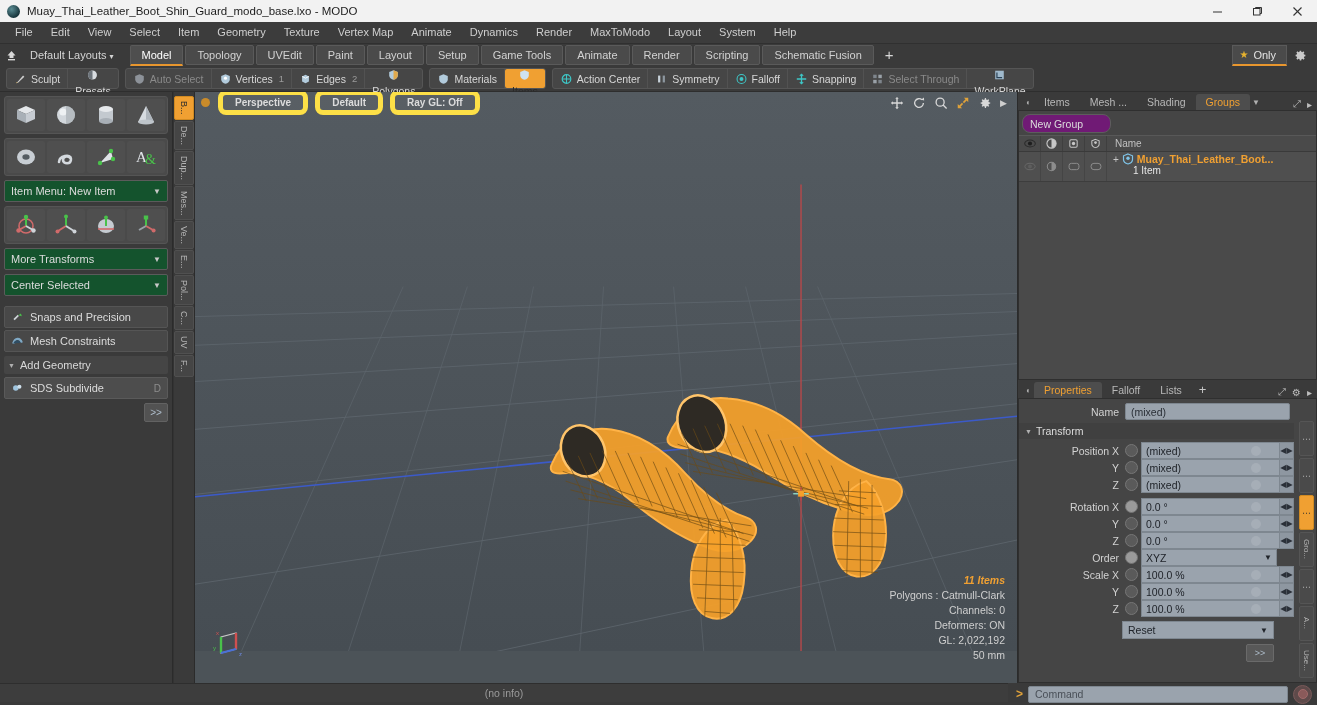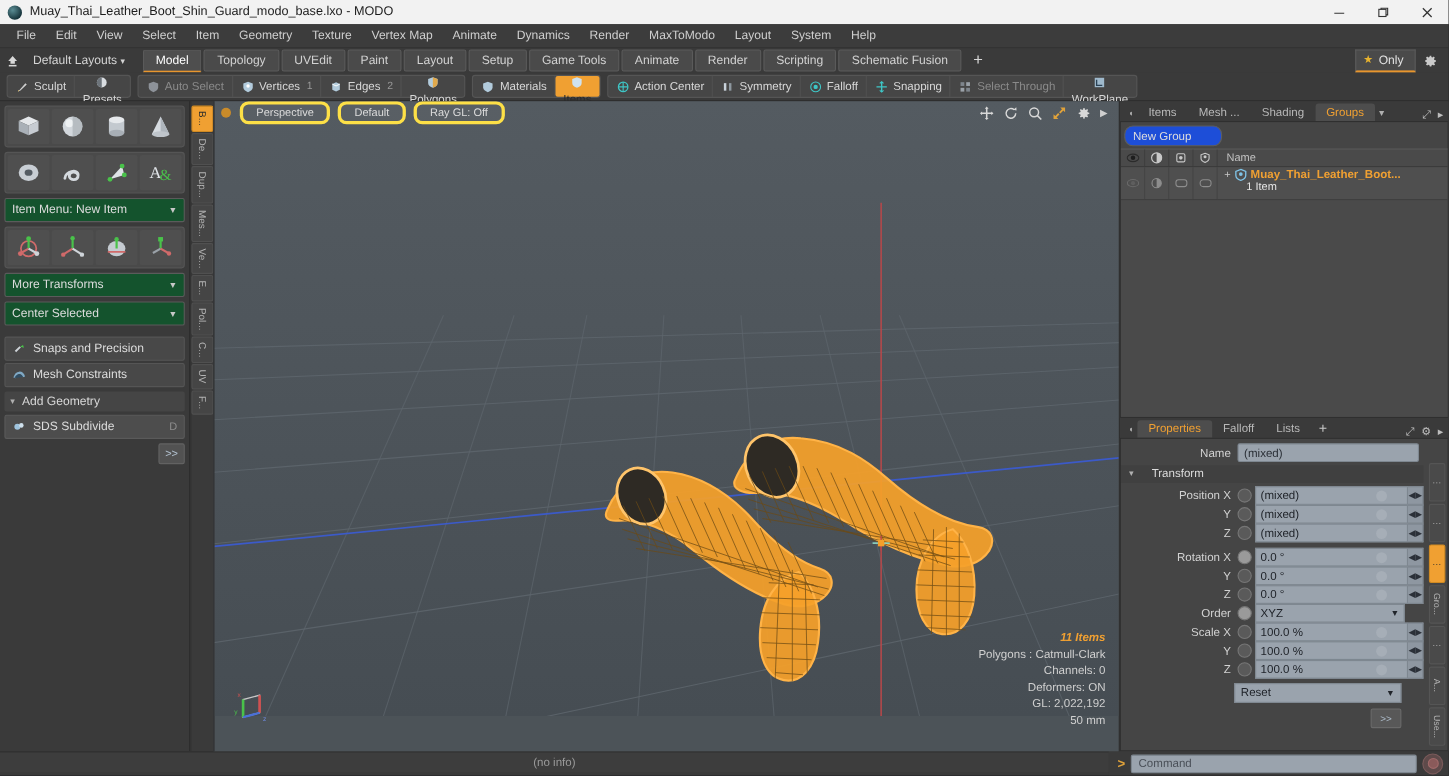--- a/index.html
+++ b/index.html
@@ -81,42 +81,42 @@
         display:flex;align-items:center;justify-content:center;white-space:nowrap;overflow:hidden;}
   .vtab.active{background:#f0a032;color:#2c2c2c;border-color:#d08a22;}
   .leftwrap{display:flex;flex:none;}
 
   
   .viewport{flex:1;position:relative;min-width:0;background:#4c5358;overflow:hidden;
             border-left:1px solid #2b2b2b;}
   .vp-head{position:absolute;top:0;left:0;right:0;height:21px;display:flex;align-items:center;
            padding:0 6px;z-index:6;}
   .vp-dot{width:9px;height:9px;border-radius:50%;background:#c98b2a;margin-right:8px;flex:none;}
-  .vpbtn{height:15px;line-height:15px;padding:0 12px;border:3px solid #fde047;border-radius:8px;
-         background:rgba(92,98,104,.55);font-size:10px;color:#dcdcdc;margin-right:7px;white-space:nowrap;}
+  .vpbtn{height:15px;line-height:15px;padding:0 12px;border:5px solid #fde047;border-radius:8px;
+         background:rgba(92,98,104,.55);font-size:10px;color:#dcdcdc;margin-right:7px;white-space:nowrap;font-weight:bold;}
   .vp-ctrls{position:absolute;top:0;height:21px;display:flex;align-items:center;gap:8px;z-index:7;color:#d8d8d8;}
   .vp-scene{position:absolute;inset:0;z-index:1;}
   .vp-info{position:absolute;right:12px;bottom:20px;text-align:right;z-index:6;line-height:15px;
            font-size:10.5px;color:#cfcfcf;}
   .vp-info .hl{color:#f0a032;font-weight:bold;font-style:italic;}
   .vp-gizmo{position:absolute;left:14px;bottom:18px;z-index:6;}
 
   
   .rightwrap{width:299px;flex:none;display:flex;flex-direction:column;background:#3a3a3a;
              border-left:1px solid #2b2b2b;}
   .panel{display:flex;flex-direction:column;min-height:0;}
   .ptabs{height:18px;display:flex;align-items:flex-end;background:#3a3a3a;padding-left:4px;flex:none;}
   .parrow{width:12px;height:16px;display:flex;align-items:center;justify-content:center;color:#b0b0b0;font-size:8px;}
   .ptab{height:16px;line-height:16px;padding:0 10px;font-size:10.5px;color:#b8b8b8;border-radius:3px 3px 0 0;white-space:nowrap;}
   .ptab.active{background:#4d4d4d;color:#f0a032;}
   .ptab.plus{color:#c8c8c8;font-size:13px;padding:0 7px;}
   .ptools{margin-left:auto;display:flex;align-items:center;gap:6px;padding-right:5px;color:#bdbdbd;font-size:10px;}
   .pbody{background:#454545;border:1px solid #2f2f2f;flex:1;min-height:0;display:flex;flex-direction:column;}
 
-  .newgrp{height:17px;margin:3px 0 2px 3px;width:80px;background:#1d4ed8;border:1px solid #5d5d5d;
+  .newgrp{height:17px;margin:3px 0 2px 3px;width:80px;background:#701a75;border:1px solid #5d5d5d;
           border-radius:8px;font-size:10.5px;color:#dcdcdc;display:flex;align-items:center;padding-left:7px;}
   .listhead{height:15px;background:#4a4a4a;border-top:1px solid #585858;border-bottom:1px solid #3a3a3a;
             display:flex;align-items:center;font-size:10px;color:#c2c2c2;}
   .col{width:21px;height:15px;display:flex;align-items:center;justify-content:center;border-right:1px solid #3f3f3f;}
   .colname{padding-left:8px;}
   .itemrow{height:29px;background:#4f4f4f;display:flex;align-items:flex-start;
            border-bottom:1px solid #3d3d3d;}
   .itemcell{width:21px;height:29px;display:flex;align-items:center;justify-content:center;border-right:1px solid #454545;}
   .itemmain{flex:1;padding-left:6px;display:flex;flex-direction:column;padding-top:1px;}
   .itemline{display:flex;align-items:center;gap:3px;}
@@ -130,21 +130,21 @@
   .pknob{width:11px;height:11px;border-radius:50%;background:#5a5a5a;border:1px solid #767676;flex:none;margin-right:3px;}
   .pknob.filled{background:#9a9a9a;}
   .pfield{flex:1;height:15px;background:#9aa3ad;border:1px solid #7e8790;display:flex;align-items:center;
           padding:0 4px;color:#20242a;font-size:10.5px;position:relative;}
   .pfield .ghost{position:absolute;right:18px;width:10px;height:10px;border-radius:50%;
                  background:rgba(255,255,255,.12);}
   .pmini{width:13px;height:15px;background:#8e97a1;border:1px solid #7e8790;border-left:none;
          display:flex;align-items:center;justify-content:center;color:#2b3038;font-size:8px;flex:none;}
   .namefield{flex:1;height:15px;background:#9aa3ad;border:1px solid #7e8790;display:flex;align-items:center;
              padding:0 5px;color:#2a2f36;font-size:10.5px;margin-right:4px;border-radius:2px;}
-  .xform{height:16px;display:flex;align-items:center;gap:15px;padding-left:6px;font-size:10.5px;
+  .xform{height:16px;display:flex;align-items:center;gap:4px;padding-left:6px;font-size:10.5px;
          color:#dcdcdc;background:#404040;margin:3px 0;}
   .selbox{flex:1;height:15px;background:#9aa3ad;border:1px solid #7e8790;display:flex;align-items:center;
           padding:0 4px;color:#20242a;font-size:10.5px;margin-right:17px;}
   .selbox .caret{margin-left:auto;font-size:8px;}
   .resetbox{height:16px;background:#9aa3ad;border:1px solid #7e8790;display:flex;align-items:center;
             padding:0 5px;color:#20242a;font-size:10.5px;margin:4px 20px 0 103px;}
   .resetbox .caret{margin-left:auto;font-size:8px;}
   .prop-scroll{position:absolute;right:3px;top:22px;bottom:4px;width:13px;display:flex;flex-direction:column;
                align-items:center;gap:2px;}
   .rtab{width:13px;flex:1;background:#4a4a4a;border:1px solid #555;border-radius:2px;

